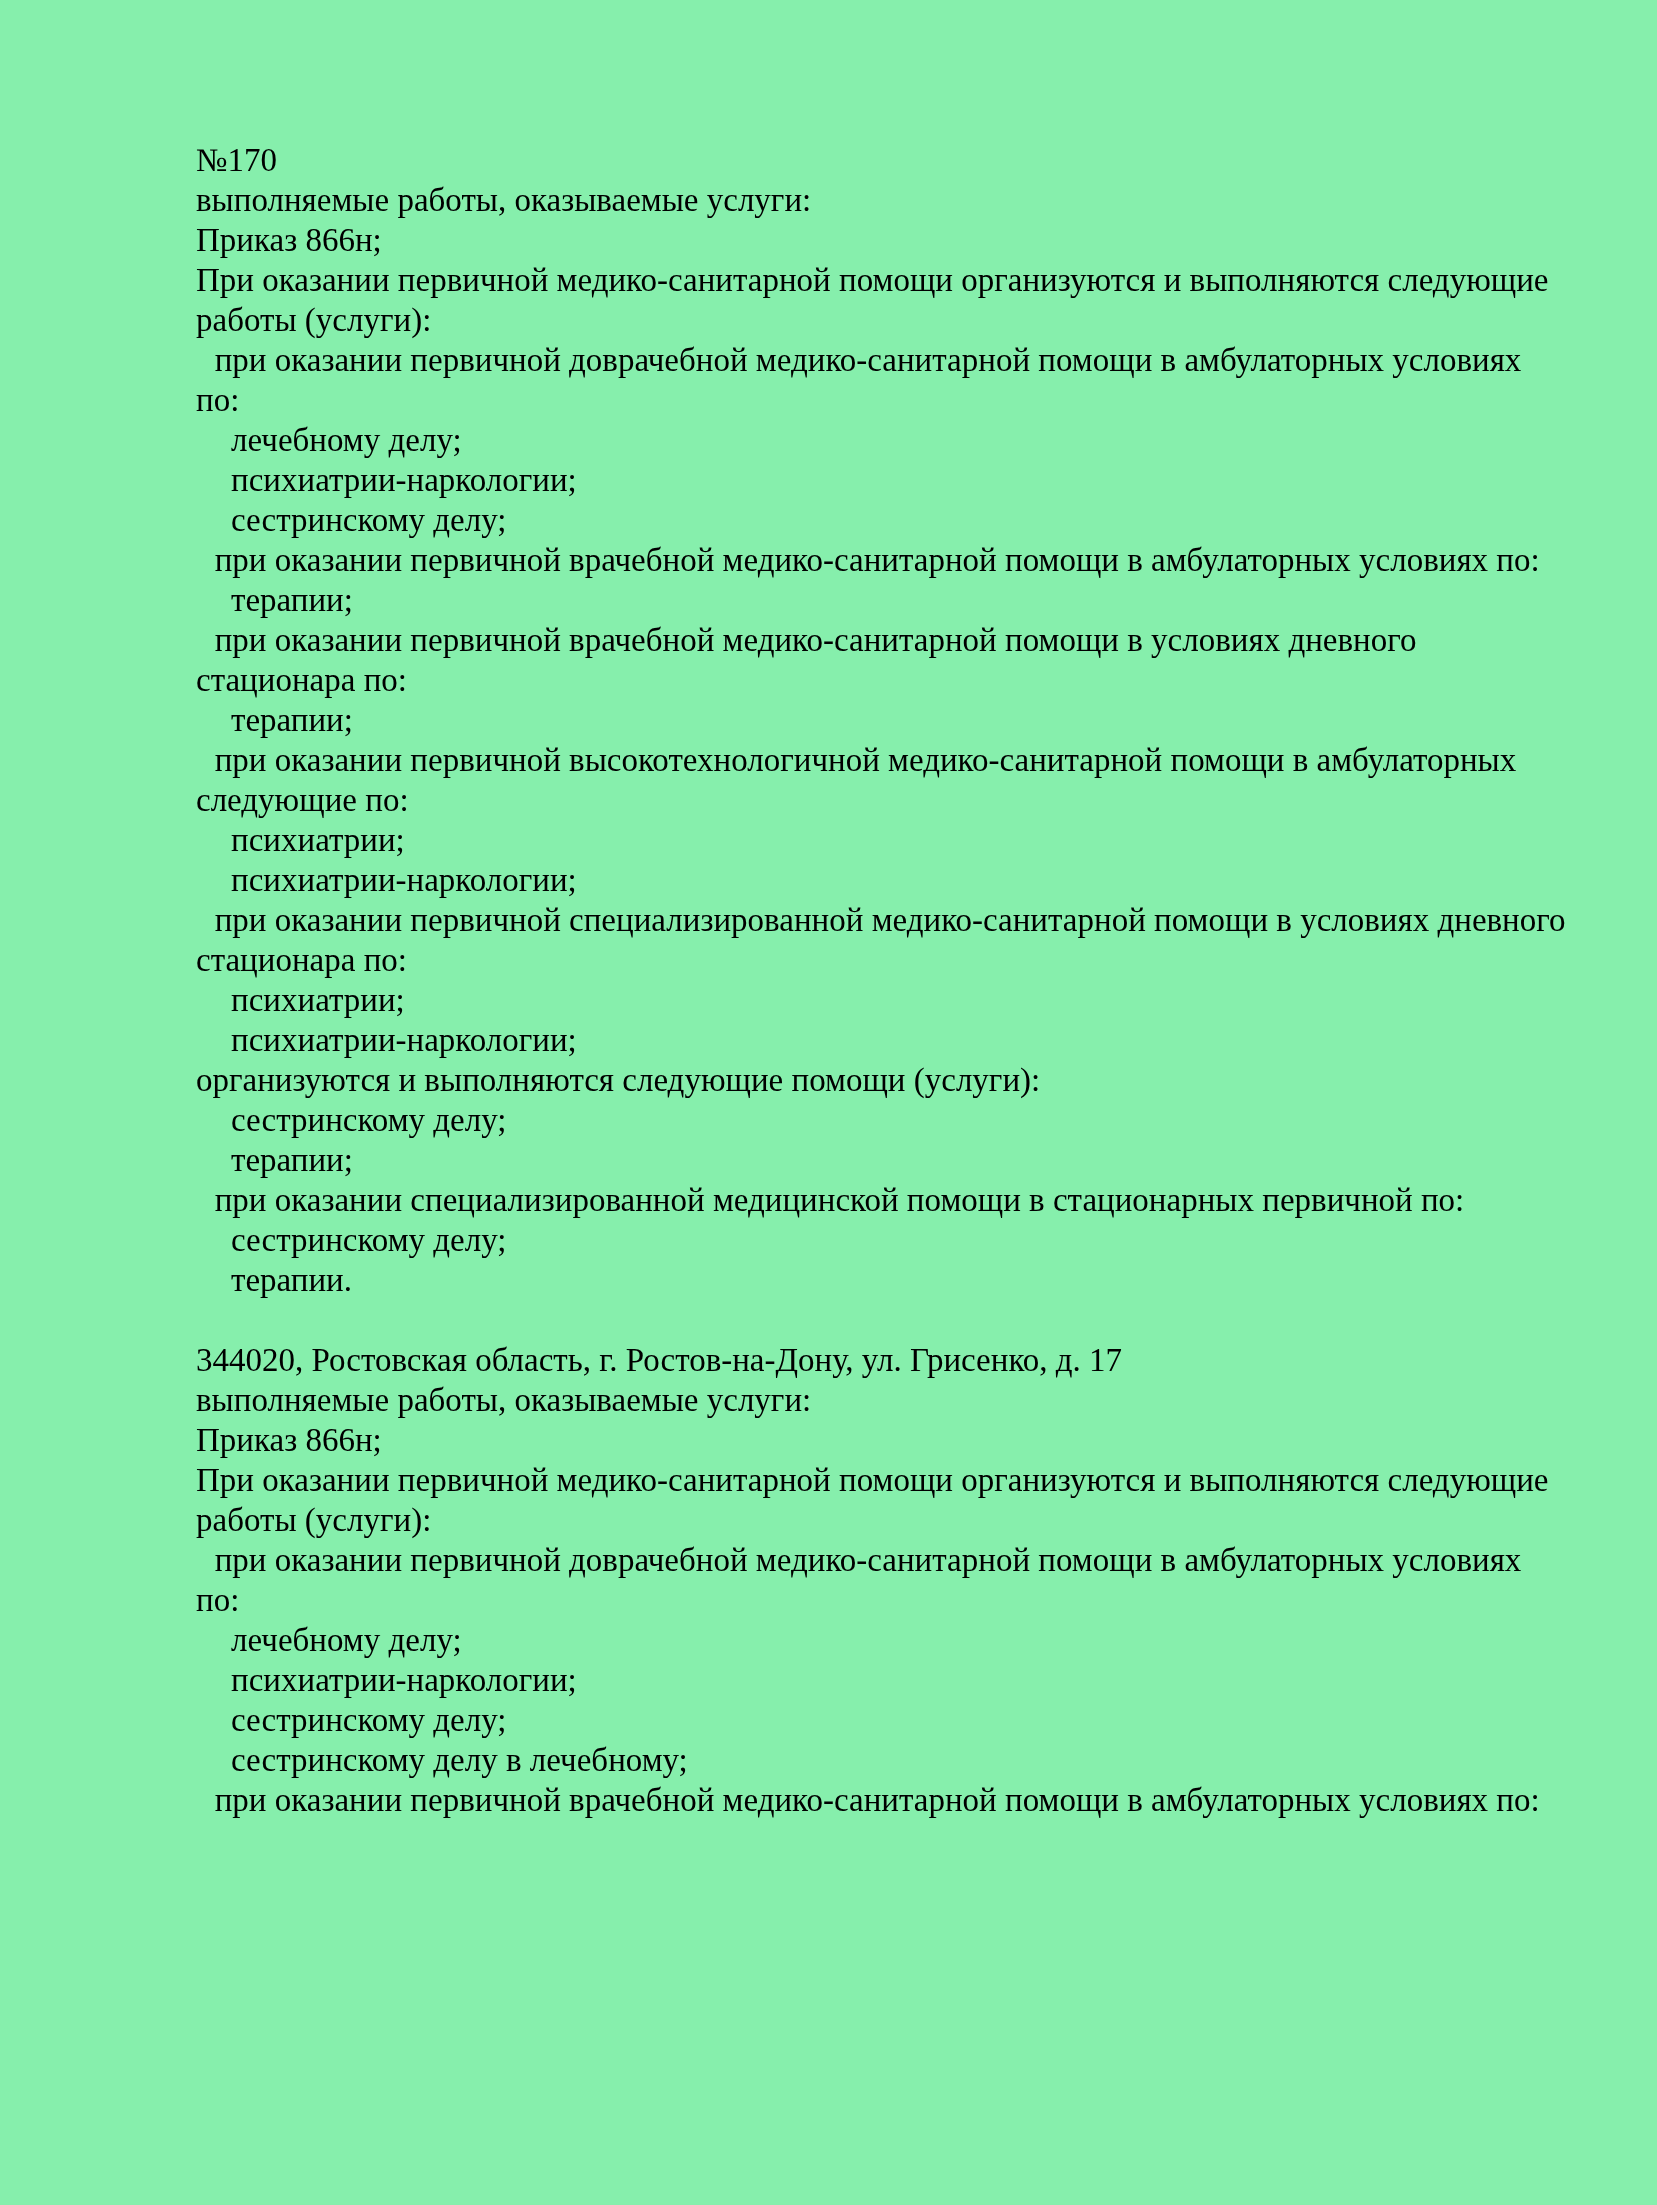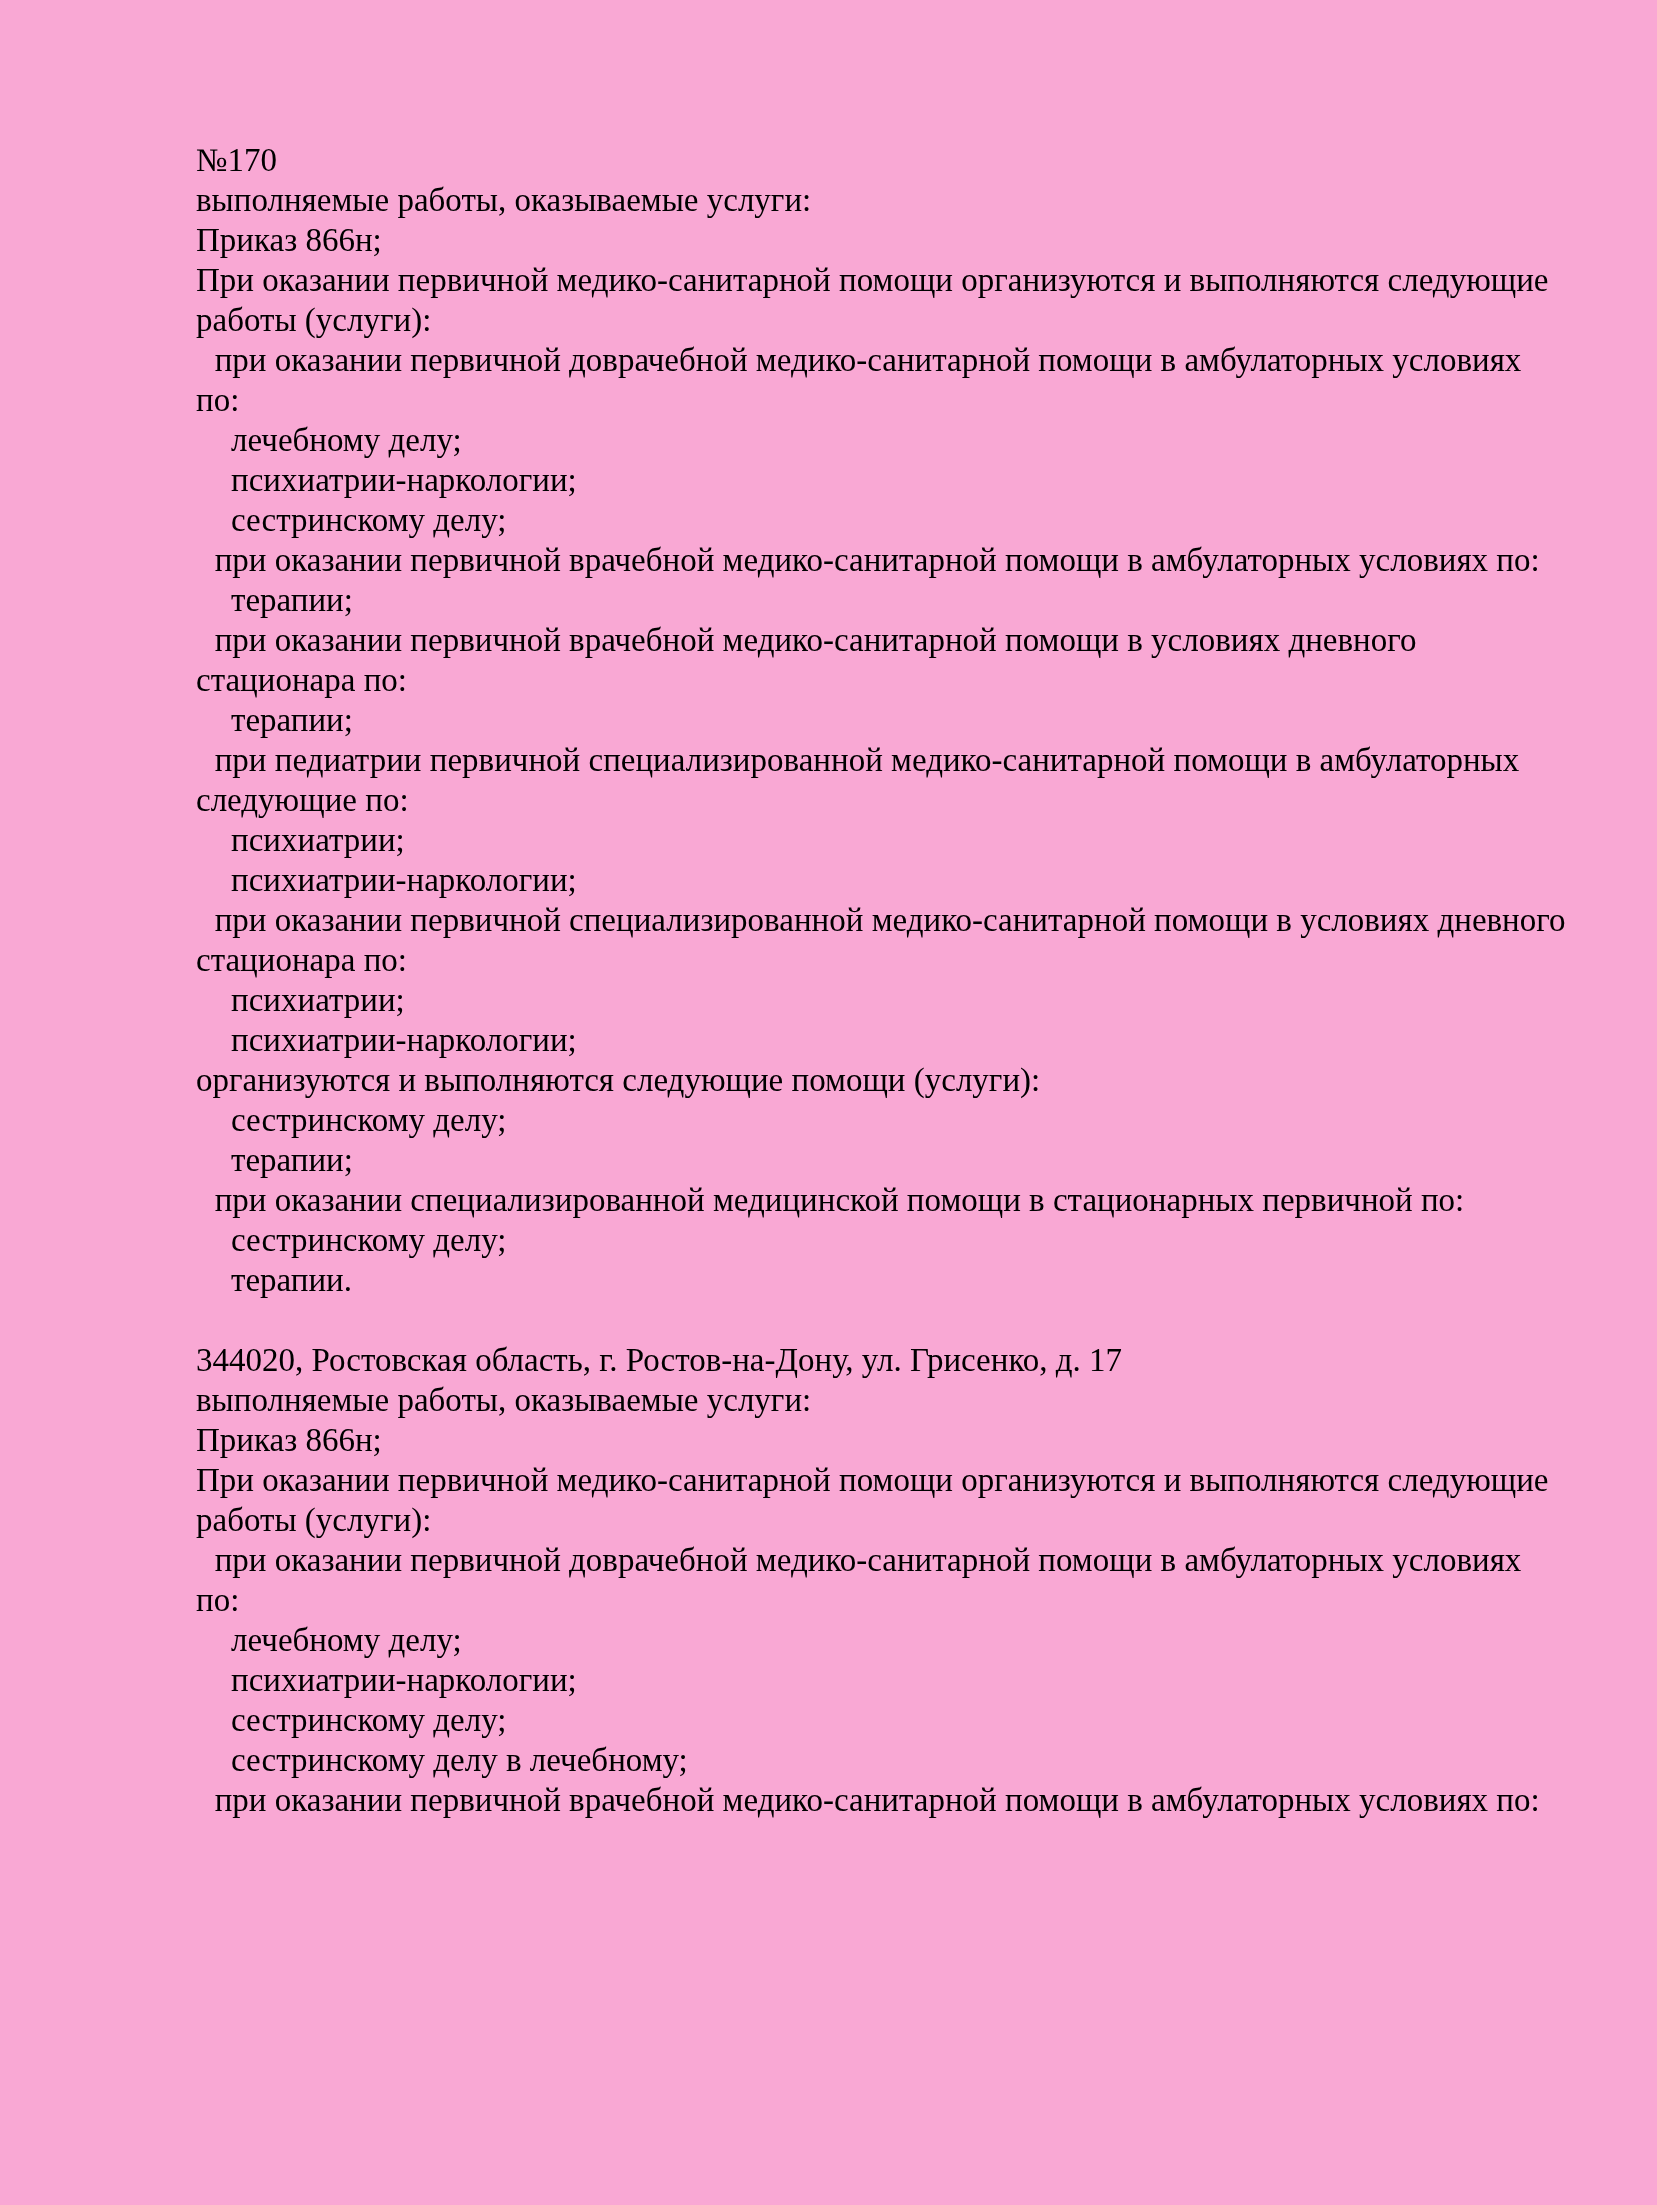--- a/index.html
+++ b/index.html
@@ -4,21 +4,21 @@
 <style>
   html, body {
     margin: 0;
     padding: 0;
     background: #ffffff;
   }
   .page {
     position: relative;
     width: 1657px;
     height: 2205px;
-    background: #f9a8d4;
+    background: #86efac;
     overflow: hidden;
     font-family: "Liberation Serif", "DejaVu Serif", serif;
   }
   .textblock {
     position: absolute;
     left: 196px;
     top: 140px;
     width: 1423px;
     color: #000000;
     font-size: 33px;
@@ -45,21 +45,21 @@
       <div class="line i1">при оказании первичной доврачебной медико-санитарной помощи в амбулаторных условиях</div>
       <div class="line i0">по:</div>
       <div class="line i2">лечебному делу;</div>
       <div class="line i2">психиатрии-наркологии;</div>
       <div class="line i2">сестринскому делу;</div>
       <div class="line i1">при оказании первичной врачебной медико-санитарной помощи в амбулаторных условиях по:</div>
       <div class="line i2">терапии;</div>
       <div class="line i1">при оказании первичной врачебной медико-санитарной помощи в условиях дневного</div>
       <div class="line i0">стационара по:</div>
       <div class="line i2">терапии;</div>
-      <div class="line i1">при педиатрии первичной специализированной медико-санитарной помощи в амбулаторных</div>
+      <div class="line i1">при оказании первичной высокотехнологичной медико-санитарной помощи в амбулаторных</div>
       <div class="line i0">следующие по:</div>
       <div class="line i2">психиатрии;</div>
       <div class="line i2">психиатрии-наркологии;</div>
       <div class="line i1">при оказании первичной специализированной медико-санитарной помощи в условиях дневного</div>
       <div class="line i0">стационара по:</div>
       <div class="line i2">психиатрии;</div>
       <div class="line i2">психиатрии-наркологии;</div>
       <div class="line i0">организуются и выполняются следующие помощи (услуги):</div>
       <div class="line i2">сестринскому делу;</div>
       <div class="line i2">терапии;</div>

